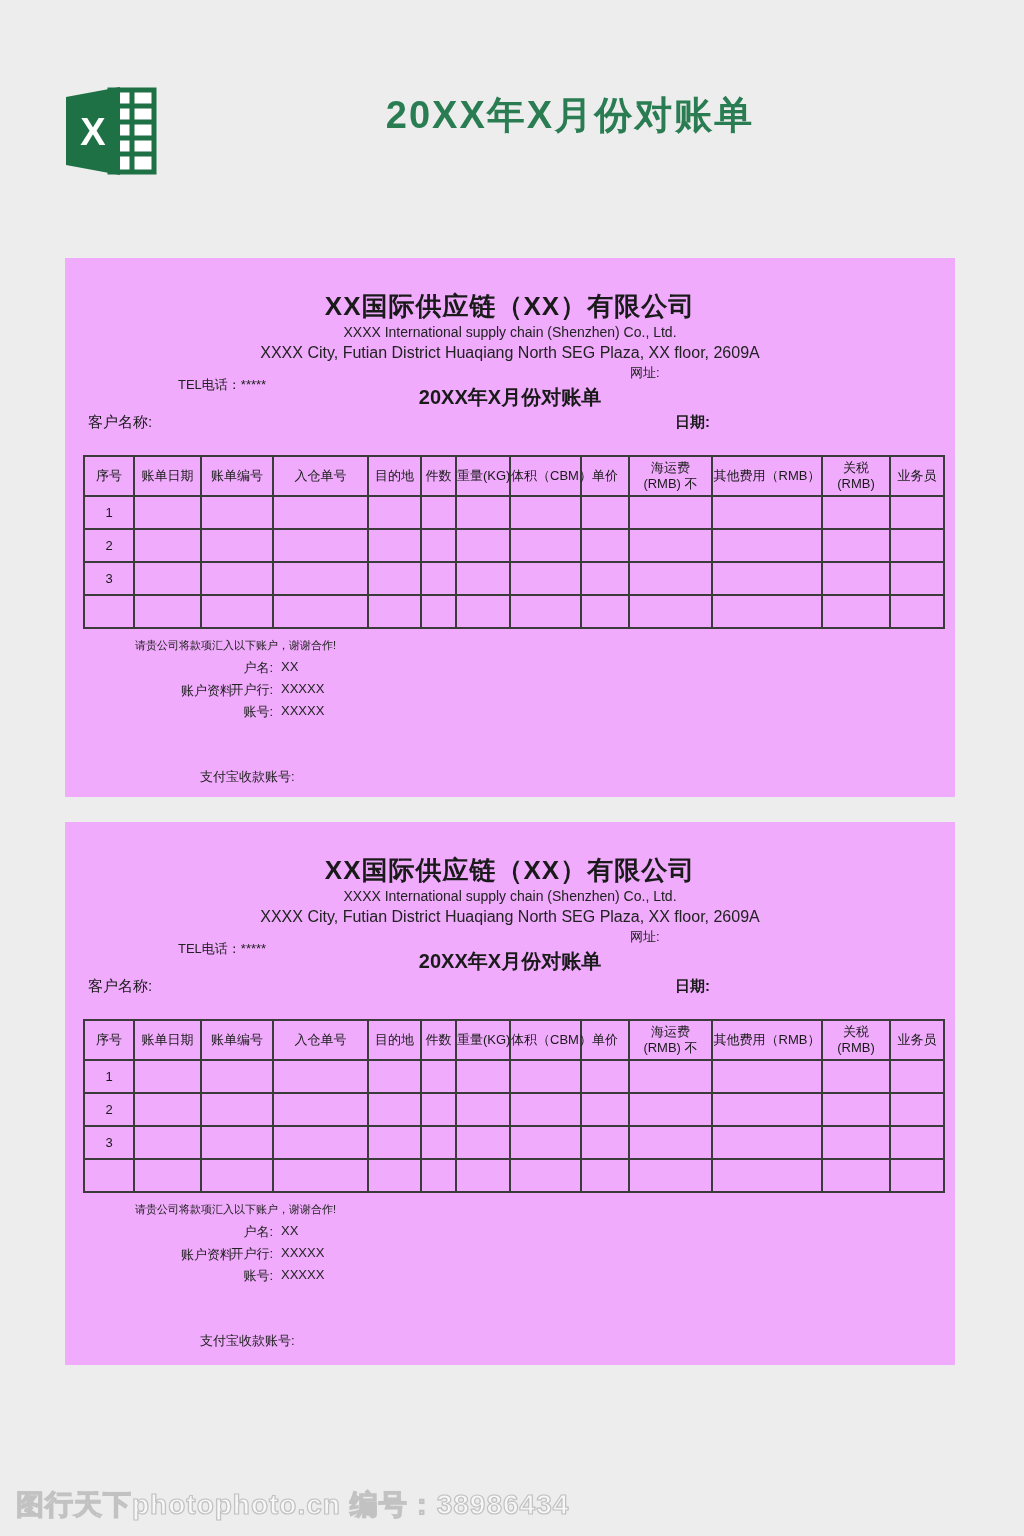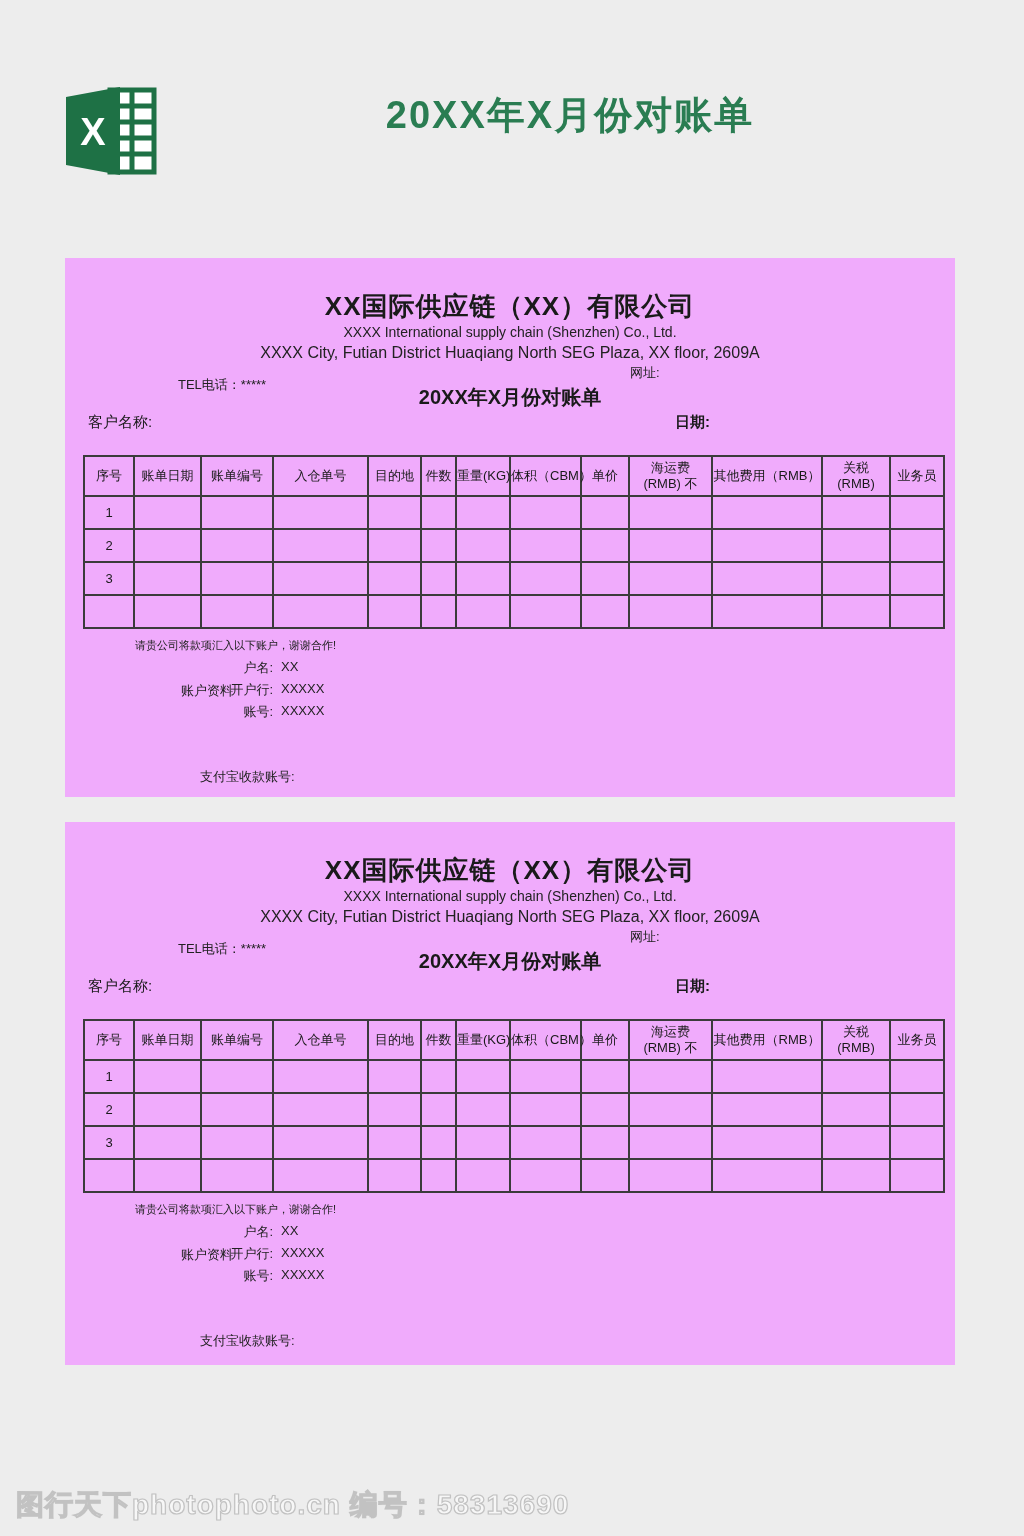--- a/index.html
+++ b/index.html
@@ -371,13 +371,13 @@
     <span class="f-label">开户行:</span>
     <span class="f-value">XXXXX</span>
   </div>
   <div class="acct-row acct-row-2">
     <span class="f-label">账号:</span>
     <span class="f-value">XXXXX</span>
   </div>
   <div class="alipay-line">支付宝收款账号:</div>
 </section>
 
-<div class="watermark">图行天下photophoto.cn 编号：58313690</div>
+<div class="watermark">图行天下photophoto.cn 编号：38986434</div>
 
 </body></html>

